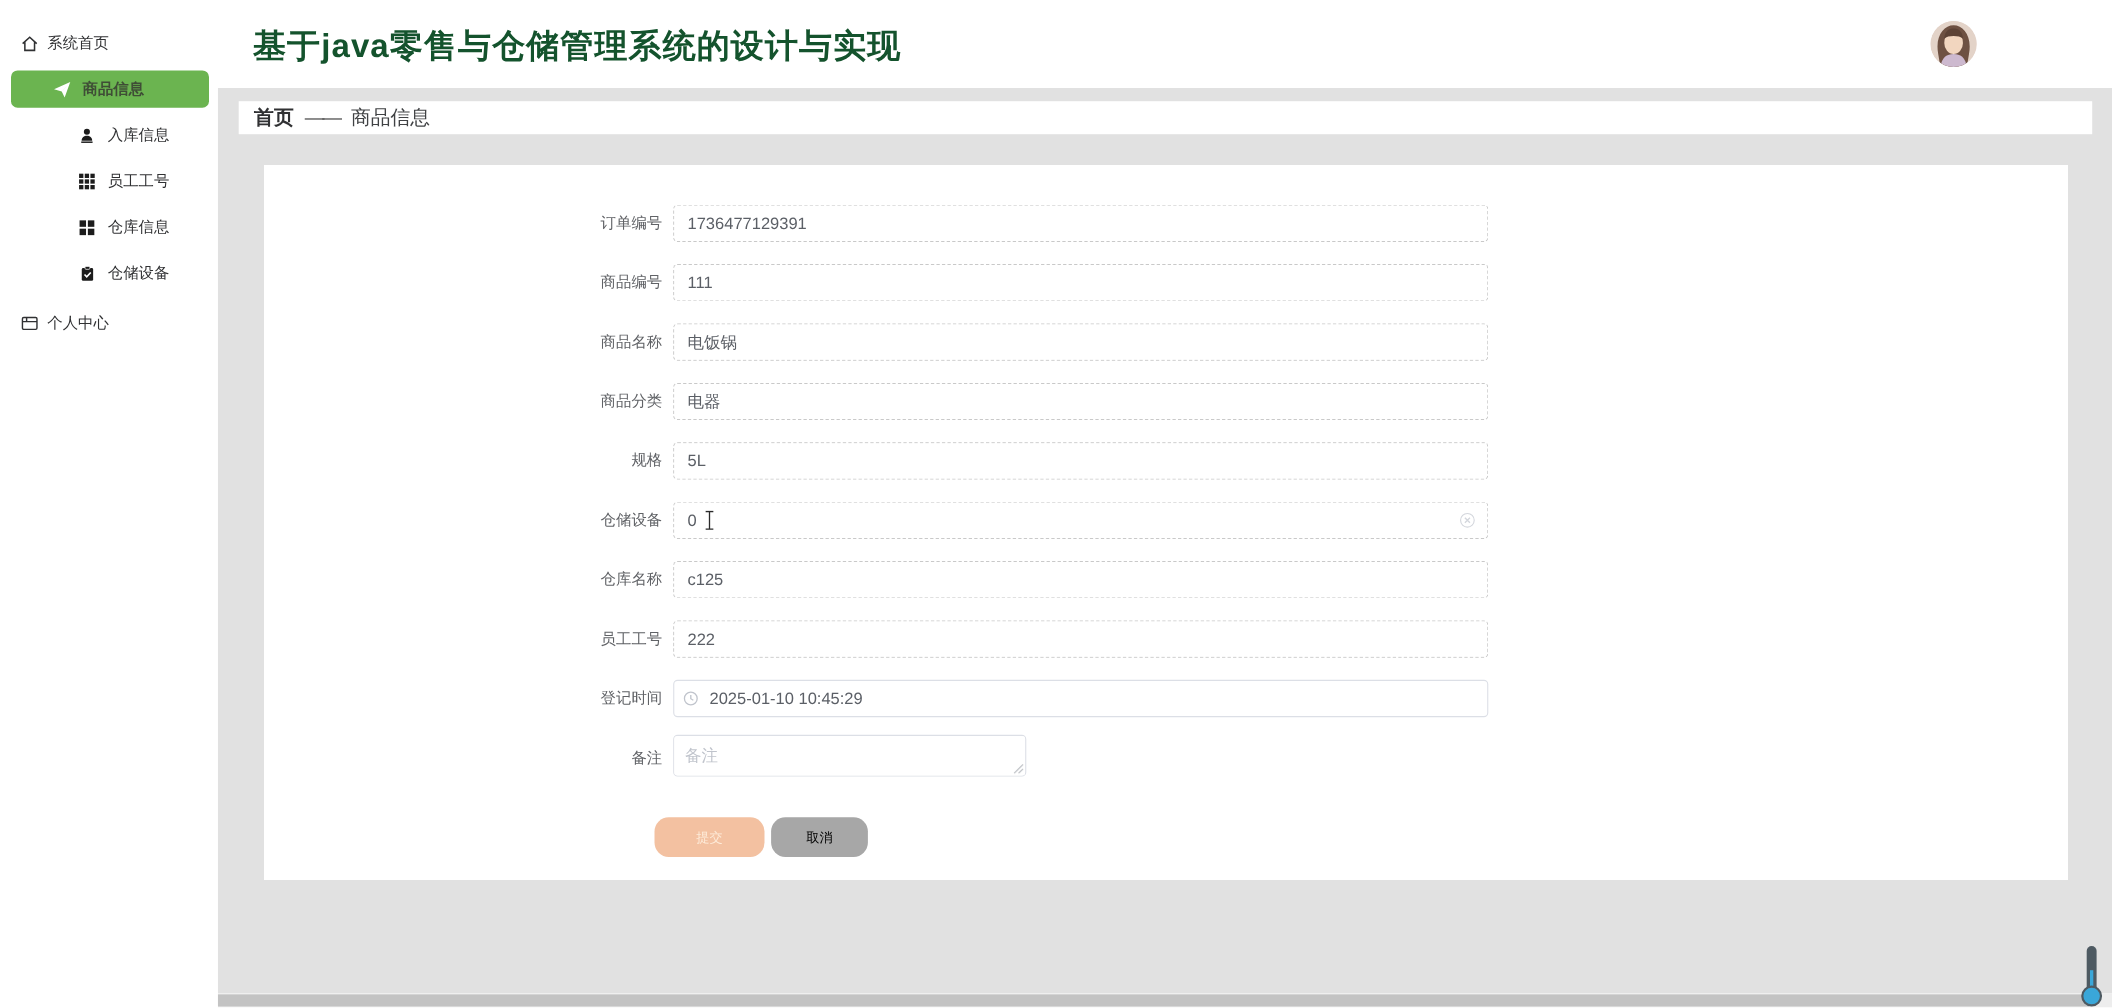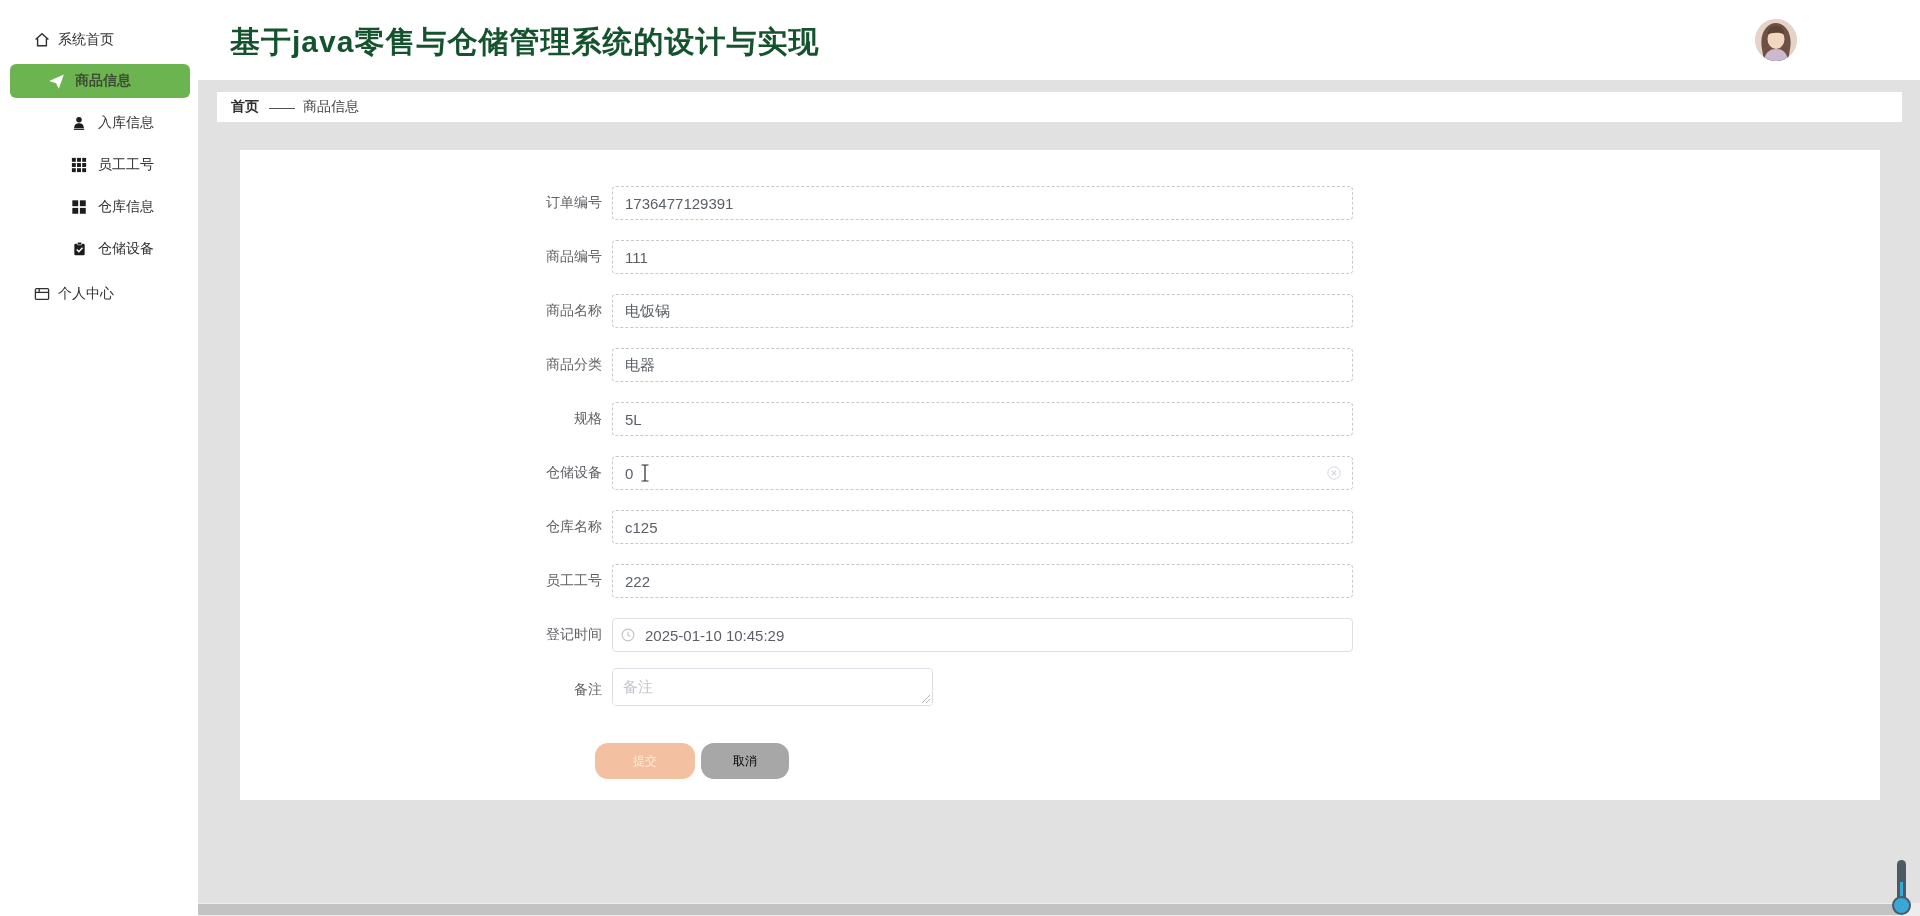--- a/index.html
+++ b/index.html
@@ -4,40 +4,40 @@
 <style>
   * { margin:0; padding:0; box-sizing:border-box; }
   html,body { width:1920px; height:916px; overflow:hidden; background:#fff;
               font-family:"Liberation Sans","DejaVu Sans",sans-serif; }
   #screen { position:relative; width:1920px; height:916px; background:#fff; }
 
   
   .sidebar { position:absolute; left:0; top:0; width:198px; height:916px; background:#fff; z-index:5; }
   .side-item { display:flex; align-items:center; font-size:14px; color:#303133; cursor:pointer; }
   .side-item .ic { display:inline-flex; width:18px; height:18px; align-items:center; justify-content:center; }
-  .si-group { height:40px; padding-left:33px; }
+  .si-group { height:40px; padding-left:18px; }
   .si-group .lbl { margin-left:7px; }
   .si-sub { height:42px; padding-left:70px; }
   .si-sub .lbl { margin-left:10px; }
   .si-active { height:34px; margin:4px 8px 4px 10px; width:180px; padding-left:37px;
                background:#6bb450; border-radius:6px; color:#3f4d36; font-weight:bold; }
   .si-active .lbl { margin-left:10px; }
   .si-first { margin-top:20px; }
   .si-last { margin-top:4px; }
 
   
   .header { position:absolute; left:198px; top:0; width:1722px; height:80px; background:#fff; }
   .page-title { position:absolute; left:32px; top:22px; font-size:30px; font-weight:bold; color:#14532d; letter-spacing:1px; }
   .avatar { position:absolute; left:1557px; top:19px; width:42px; height:42px; border-radius:50%;
             overflow:hidden; cursor:pointer; background:#e7d6ce; }
 
   
   .content { position:absolute; left:198px; top:80px; width:1722px; height:823px; background:#e1e1e1; }
   .breadcrumb { position:absolute; left:19px; top:12px; width:1685px; height:30px; background:#fff;
-                display:flex; align-items:center; padding-left:14px; font-size:14px; }
+                display:flex; align-items:center; padding-left:14px; font-size:18px; }
   .bc-home { color:#303133; font-weight:bold; cursor:pointer; }
   .bc-sep { color:#555; margin:0 10px; letter-spacing:-2px; }
   .bc-cur { color:#404244; }
 
   .card { position:absolute; left:42px; top:70px; width:1640px; height:650px; background:#fff; }
 
   
   .form { position:absolute; left:0; top:36px; width:100%; }
   .frow { display:flex; align-items:center; height:34px; margin-bottom:20px;padding-left:27px; }
   .flabel { width:345px; text-align:right; padding-right:10px; font-size:14px; color:#606266; flex:none; }

